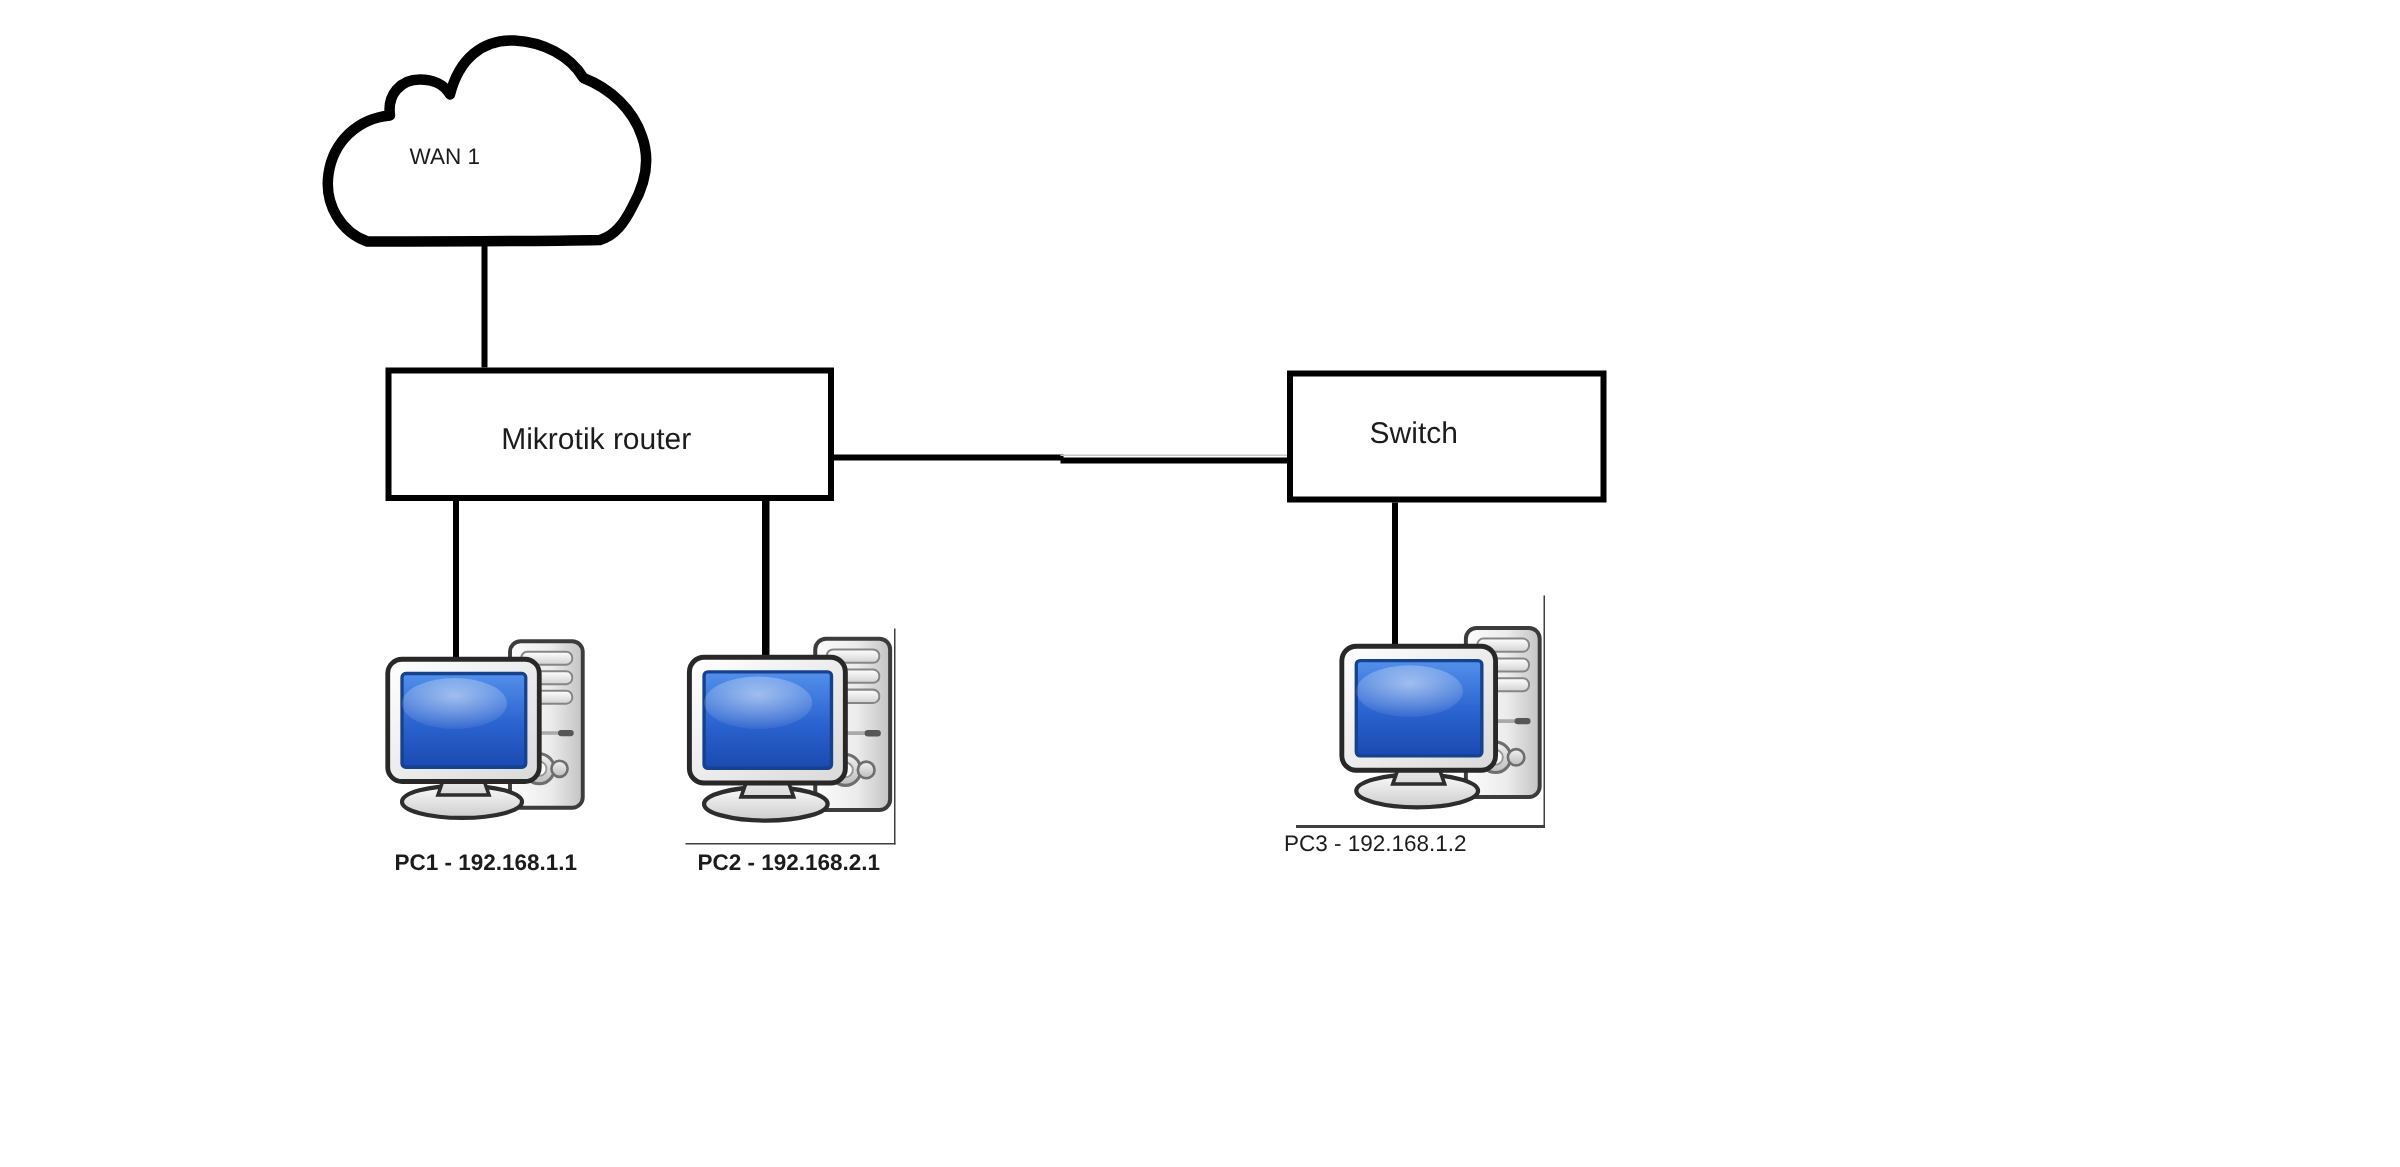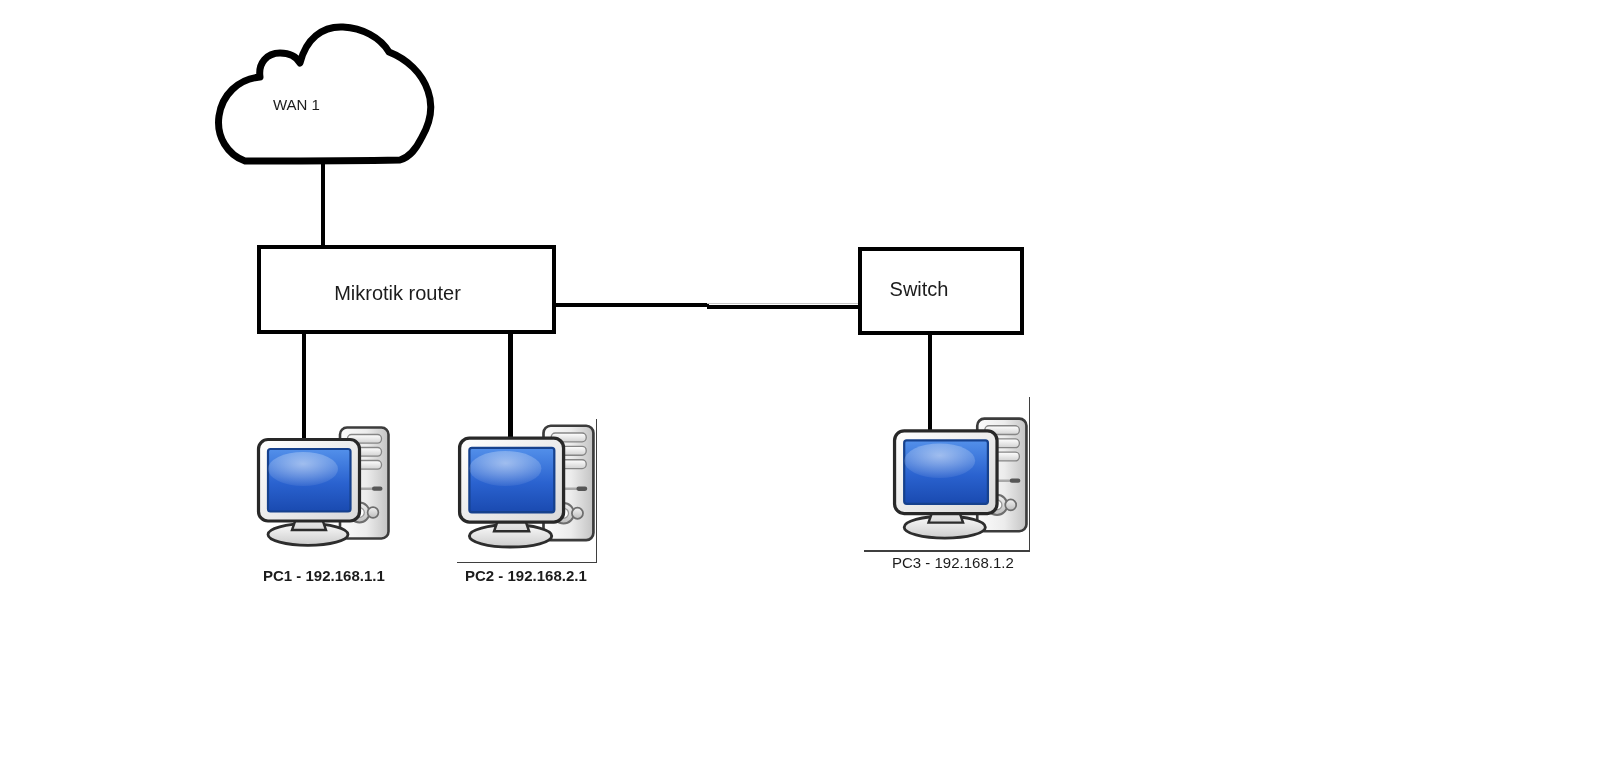--- a/index.html
+++ b/index.html
@@ -166,36 +166,36 @@
          C 221 85, 219 101, 210 117
          C 204 129, 198 137, 188 140
          C 140 141, 80 141, 33 141 Z" fill="#ffffff" stroke="#000000" stroke-width="7" stroke-linejoin="round"></path>
   </svg>
   <div class="cloud-label">WAN 1</div>
 
   <div class="node-box" style="left:257px; top:245px; width:299px; height:89px;">
     <span class="box-label" style="transform: translate(-9px, 4px);">Mikrotik router</span>
   </div>
 
-  <div class="node-box" style="left:858px; top:247px; width:166px; height:88px;">
+  <div class="node-box" style="left:858px; top:247px; width:213px; height:88px;">
     <span class="box-label" style="transform: translate(-22px, -2px);">Switch</span>
   </div>
 
   <svg class="pc-svg" style="left:255px; top:424px; width:136px; height:124px;" viewBox="0 0 136 124">
     <use href="#pc-icon"></use>
   </svg>
   <div class="pc-label" style="left:263px; top:567px;font-weight:bold;">PC1 - 192.168.1.1</div>
 
   <div class="frame-line" style="left:595.5px; top:419px; width:1.5px; height:144px;"></div>
   <div class="frame-line" style="left:457px; top:561.5px; width:140px; height:1.5px;"></div>
   <svg class="pc-svg" style="left:456px; top:420px; width:140px; height:132px;" viewBox="0 0 136 124">
     <use href="#pc-icon"></use>
   </svg>
   <div class="pc-label" style="left:465px; top:567px;font-weight:bold;">PC2 - 192.168.2.1</div>
 
   <div class="frame-line" style="left:1028.5px; top:397px; width:1.5px; height:154px;"></div>
   <div class="frame-line" style="left:864px; top:550px; width:166px; height:1.5px;"></div>
   <svg class="pc-svg" style="left:891px; top:414px; width:138px; height:128px;" viewBox="0 0 136 124">
     <use href="#pc-icon"></use>
   </svg>
-  <div class="pc-label" style="left:892px; top:554px;">PC3 - 192.168.1.2</div>
+  <div class="pc-label" style="left:856px; top:554px;">PC3 - 192.168.1.2</div>
 
 </div>
 
 </body></html>

